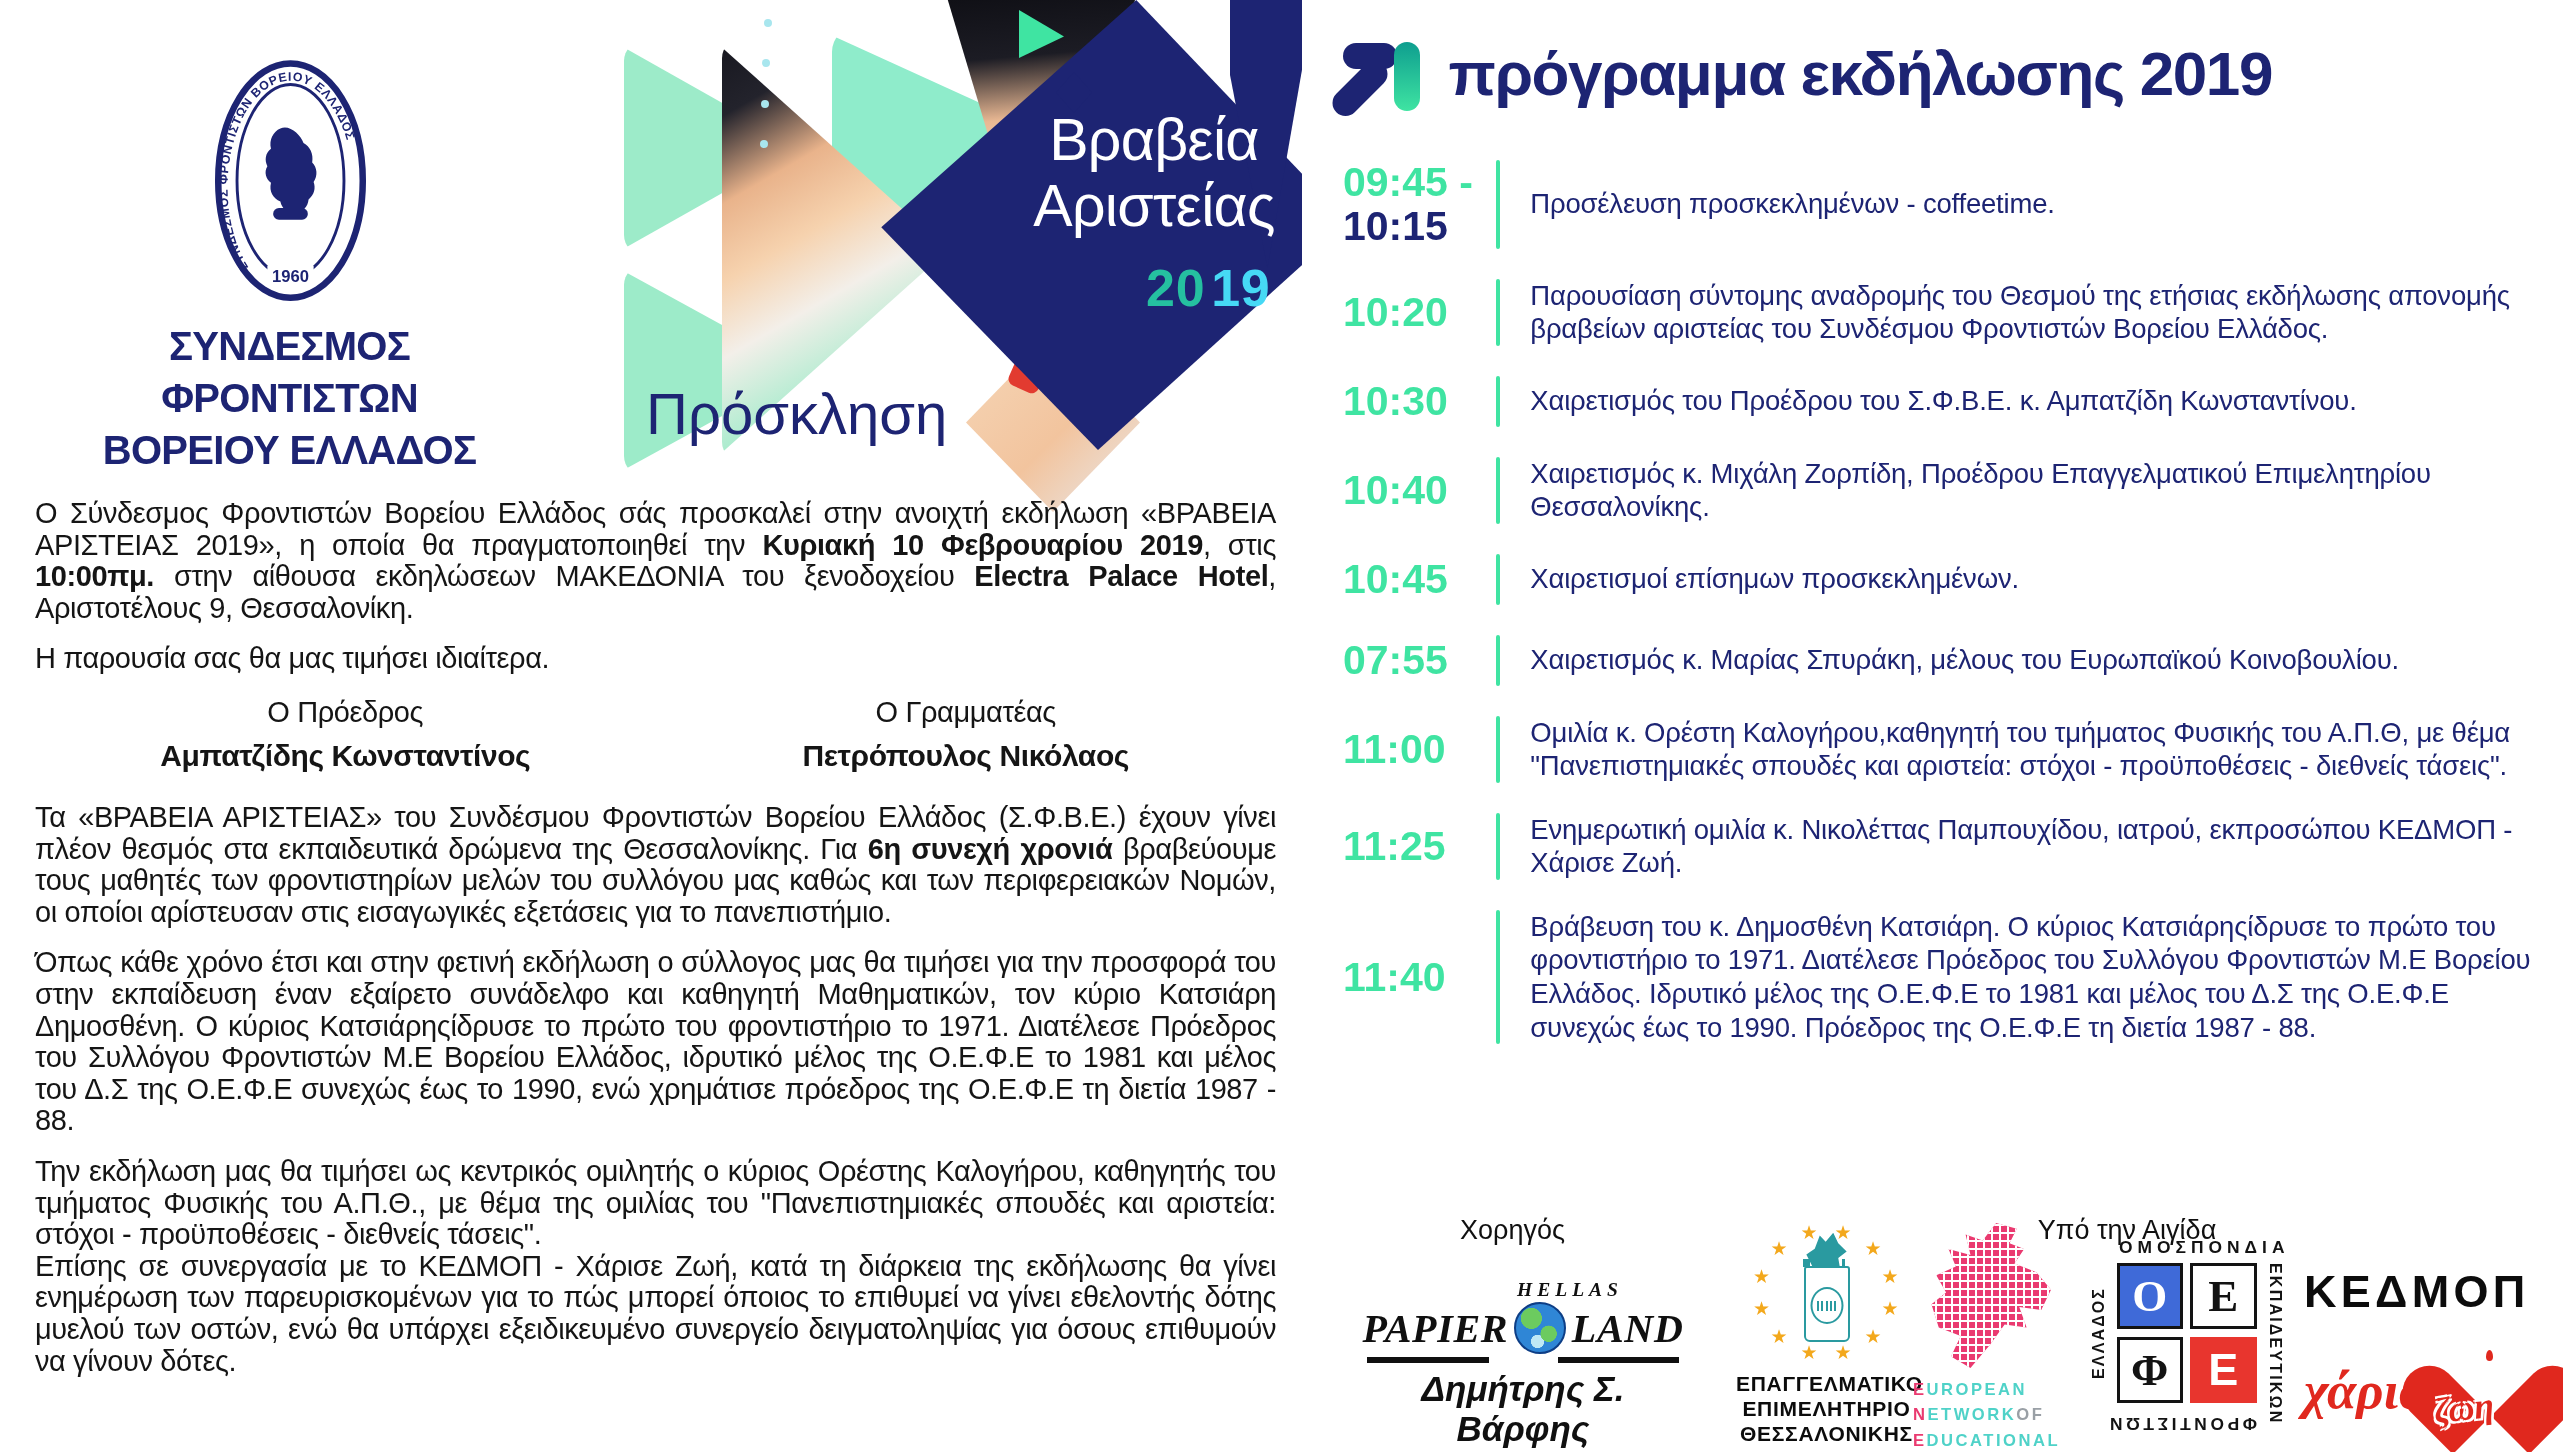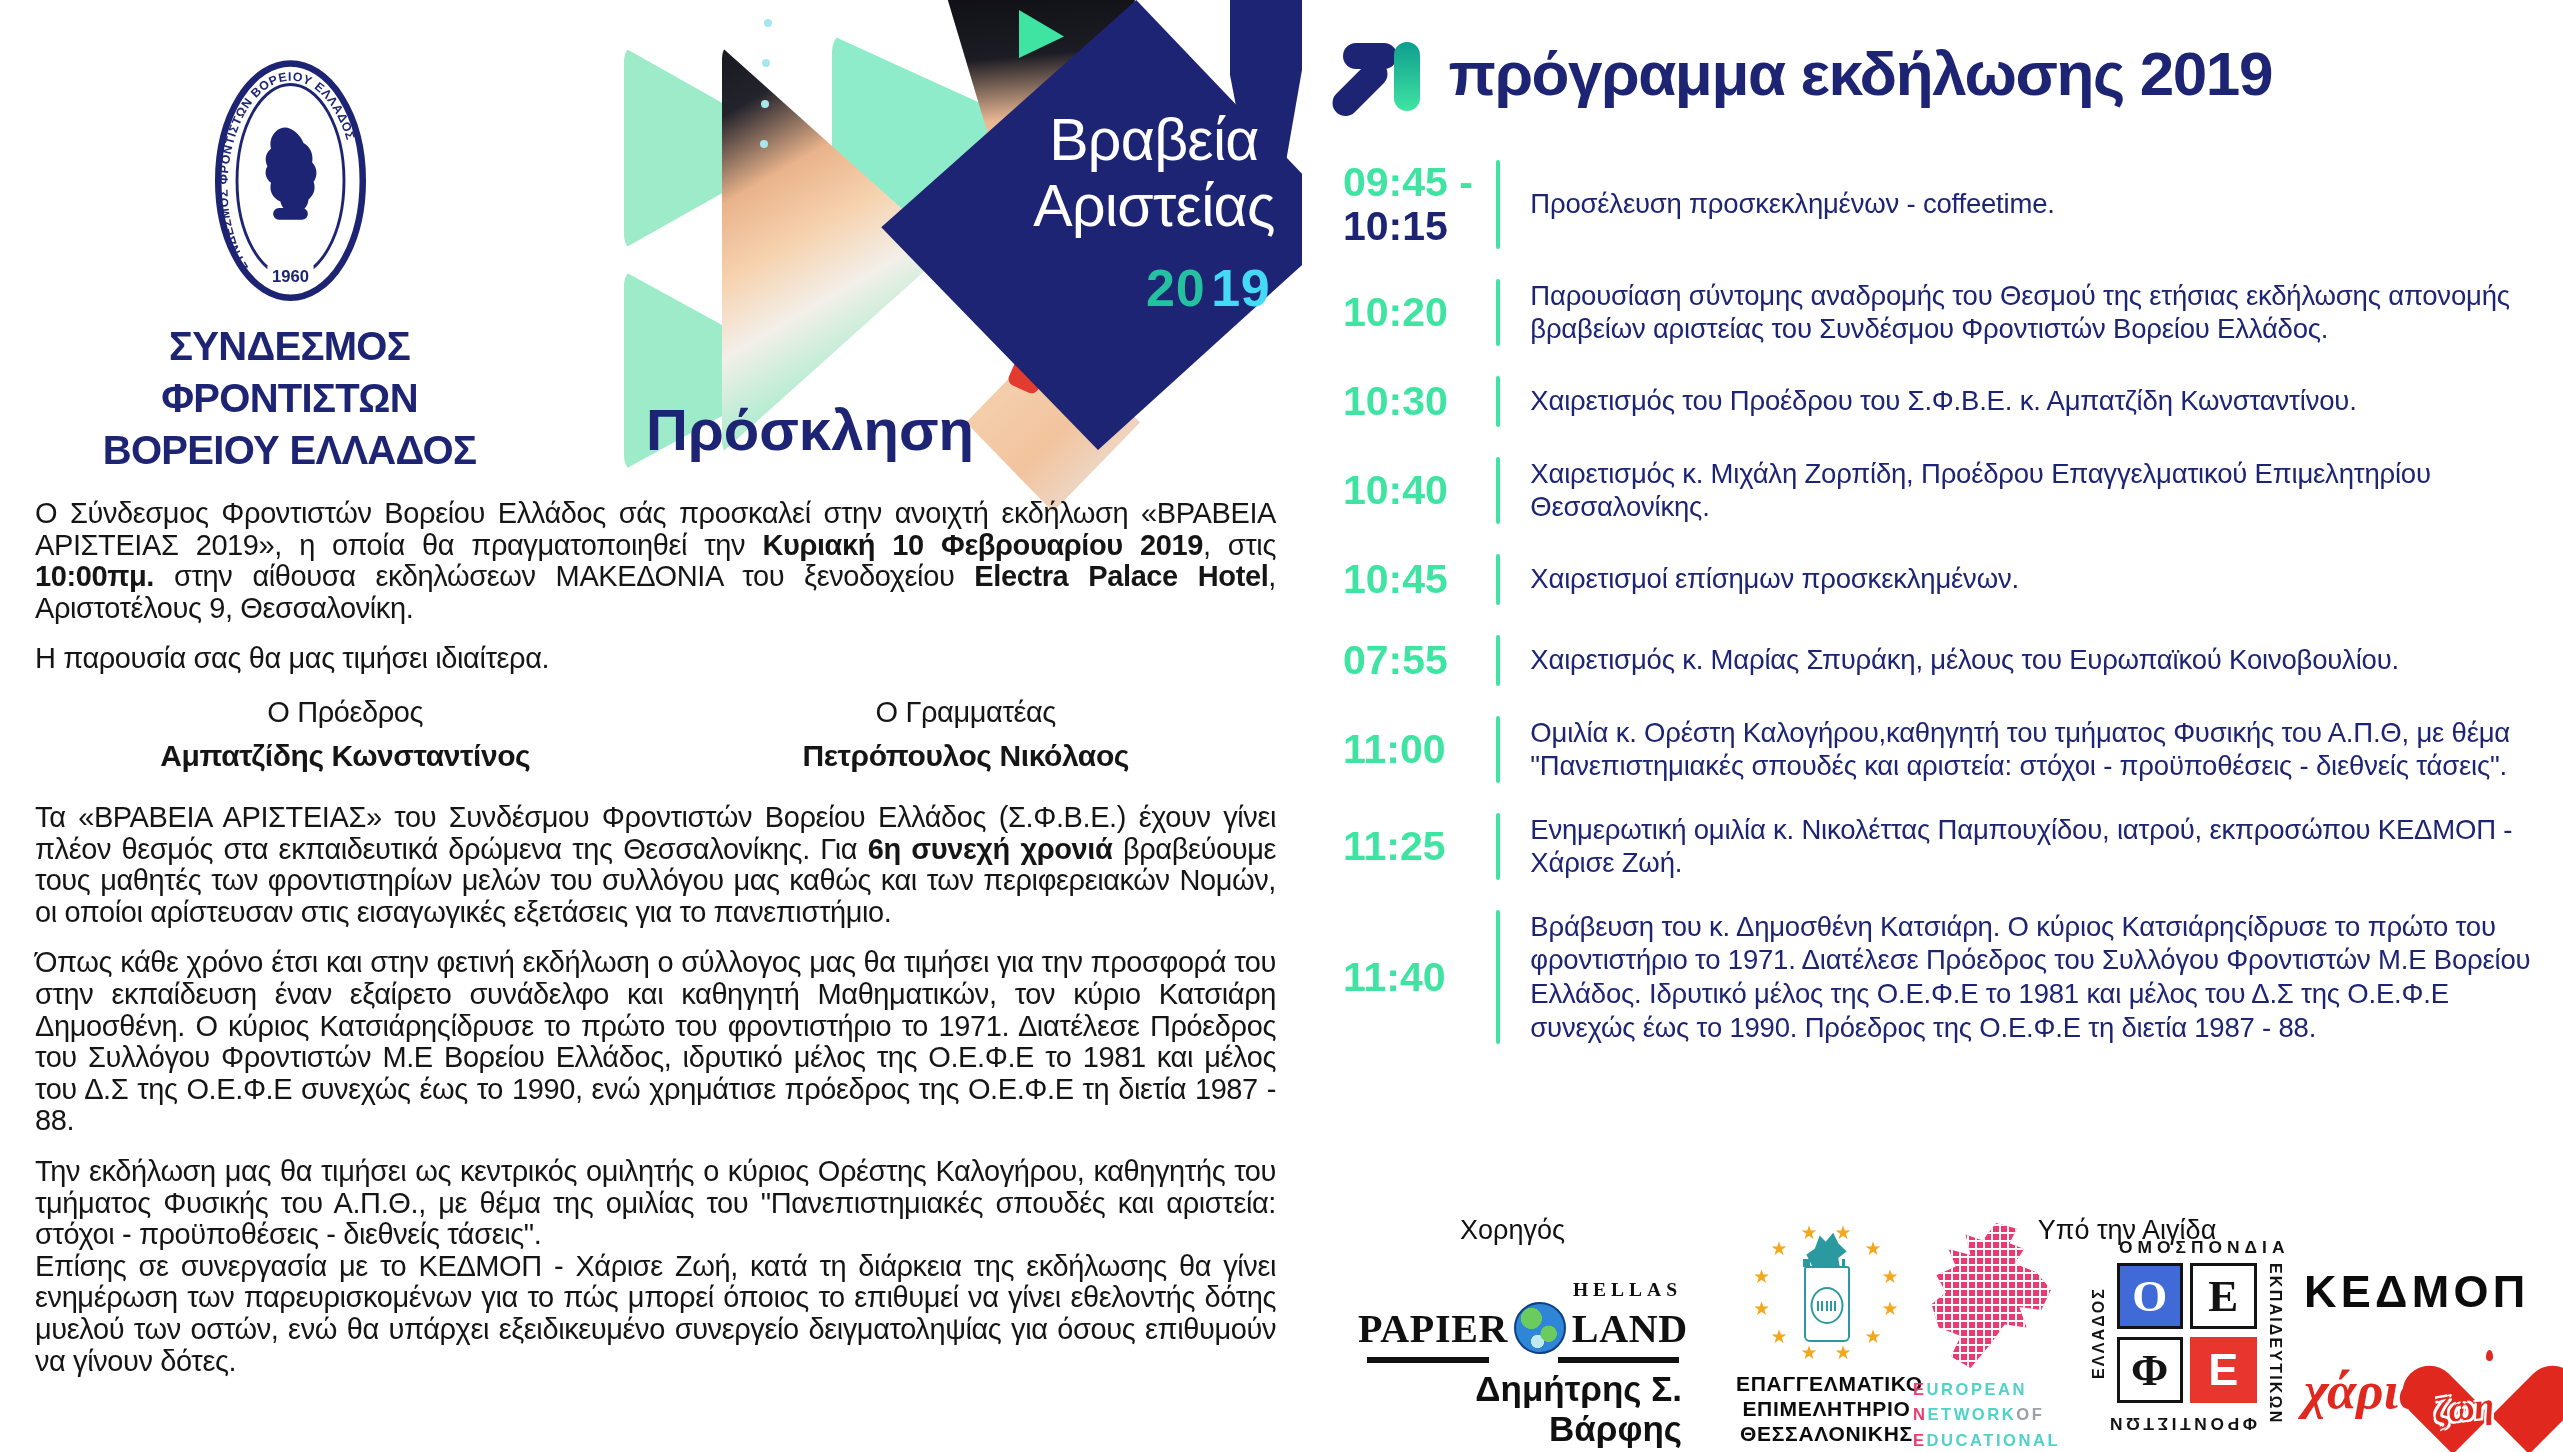--- a/index.html
+++ b/index.html
@@ -38,21 +38,21 @@
   .sh-green-sm{left:1019px;top:10px;width:45px;height:48px;background:#3fe4a2;
              clip-path:polygon(0 0,100% 55%,0 100%);}
   .dot{position:absolute;width:8px;height:8px;border-radius:50%;background:#a8e6ee;}
 
   
   .hero-title{position:absolute;left:1013px;top:107px;width:282px;text-align:center;color:#fff;z-index:6;}
   .hero-line{font-size:59px;line-height:1.12;font-weight:400;letter-spacing:-0.7px;}
   .hero-years{margin-top:19px;text-align:right;padding-right:24.6px;font-weight:700;font-size:52px;letter-spacing:0.7px;}
   .y20{color:#25c0a0;}
   .y19{color:#46d9f5;margin-left:5.8px;}
-  .invite-label{position:absolute;left:646px;top:396px;font-size:58px;font-weight:700;color:#1d2473;z-index:6;}
+  .invite-label{position:absolute;left:646px;top:380px;font-size:58px;font-weight:400;color:#1d2473;z-index:6;}
 
   
   .content{position:absolute;left:35px;top:498px;width:1241px;font-size:29px;line-height:1.09;
            color:#151515;text-align:justify;letter-spacing:-0.4px;}
   .content p{margin:0 0 19px 0;}
   .presence{margin:0 0 22px 0;text-align:left;}
   .sigs{display:flex;margin:2.9px 0 29px 0;text-align:center;}
   .sig{width:50%;}
   .sig .role{font-size:29px;margin-bottom:11.6px;}
   .sig .name{font-size:30px;font-weight:700;}
@@ -71,21 +71,21 @@
   .row{display:flex;align-items:center;}
   .time{flex:none;width:153px;font-size:41px;font-weight:700;color:#3fe4a2;line-height:1.08;}
   .time .t2{display:block;color:#1d2473;}
   .sep{flex:none;width:4.3px;border-radius:2.2px;background:#3fe4a2;align-self:stretch;min-height:51px;margin-right:30px;}
   .desc{font-size:27.5px;color:#1d2473;line-height:1.22;letter-spacing:-0.2px;}
 
   
   .label-sponsor{position:absolute;left:1411px;top:1215px;width:203px;text-align:center;font-size:27px;color:#101010;}
   .label-aegis{position:absolute;left:2004px;top:1215px;width:246px;text-align:center;font-size:27px;color:#101010;}
 
-  .pl{position:absolute;left:1364px;top:1279px;width:318px;text-align:right;}
+  .pl{position:absolute;left:1364px;top:1279px;width:318px;text-align:center;font-style:italic;}
   .pl-hellas{font-family:"Liberation Serif","DejaVu Serif",serif;font-weight:700;font-size:19.5px;
              letter-spacing:5px;margin-left:94px;margin-bottom:1.4px;color:#101010;}
   .pl-row{display:flex;align-items:center;justify-content:center;gap:5.8px;}
   .pl-word{font-family:"Liberation Serif","DejaVu Serif",serif;font-weight:700;font-size:40px;letter-spacing:0.7px;color:#101010;}
   .globe{width:48px;height:48px;border-radius:50%;border:2.2px solid #0d3e86;flex:none;
          background:radial-gradient(circle at 32% 30%,#6ccb5f 0 22%,transparent 23%),
                     radial-gradient(circle at 68% 62%,#6ccb5f 0 18%,transparent 19%),
                     radial-gradient(circle at 45% 78%,#bfe9f5 0 14%,transparent 15%),#2f86d6;}
   .pl-bars{display:flex;margin:2.9px 2.9px 0 2.9px;gap:69px;}
   .pl-bars div{flex:1;height:5.8px;background:#101010;}

